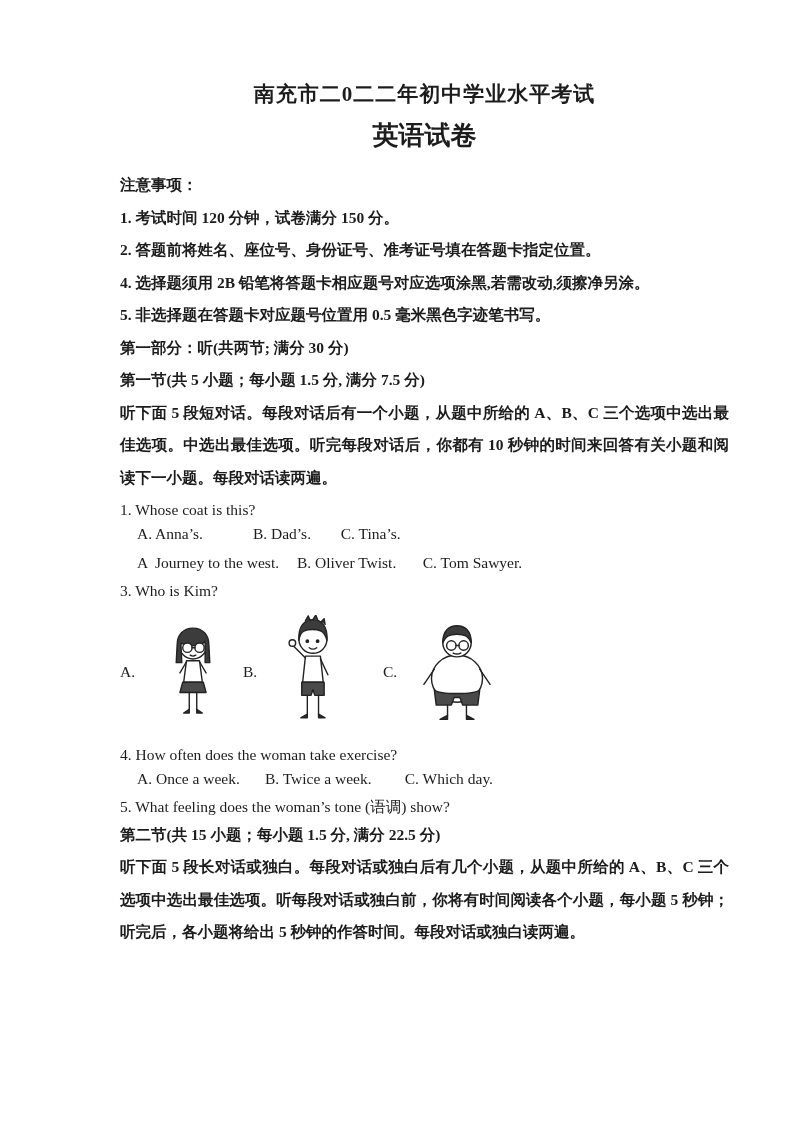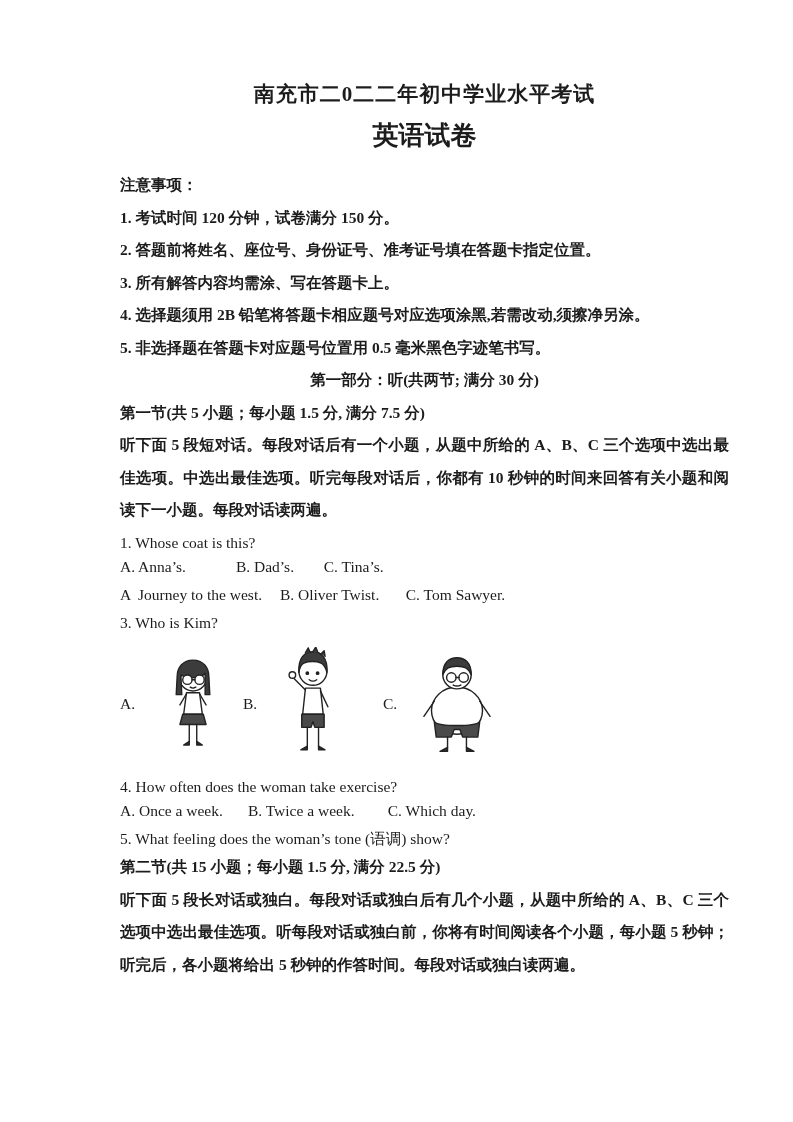--- a/index.html
+++ b/index.html
@@ -24,25 +24,25 @@
     letter-spacing: 1px;
   }
   .subtitle {
     margin: 0 0 16px 0;
     text-align: center;
     font-size: 26px;
     font-weight: bold;
   }
   p { margin: 0; line-height: 2.1; }
   .b { font-weight: bold; }
-  .center { text-align: center; }
+  .center { }
   .just { text-align: justify; }
   .qblock { margin-top: 4px; }
   .qtext { line-height: 1.55; }
-  .opts { line-height: 1.55; margin-bottom: 4px; }
+  .opts { line-height: 1.55; margin-bottom: 4px; margin-left: 17px; }
   .opts span { display: inline-block; white-space: pre-wrap; }
   .w112 { width: 112px; } .w84 { width: 84px; }
   .w156 { width: 156px; } .w122 { width: 122px; }
   .w124 { width: 124px; } .w136 { width: 136px; }
   .kim-row {
     display: flex;
     align-items: center;
     margin: 8px 0 10px 0;
     height: 122px;
   }
@@ -57,21 +57,20 @@
 <body>
 
 <div class="page">
 
   <h1 class="title">南充市二0二二年初中学业水平考试</h1>
   <div class="subtitle">英语试卷</div>
 
   <p class="b">注意事项：</p>
   <p class="b">1. 考试时间 120 分钟，试卷满分 150 分。</p>
   <p class="b">2. 答题前将姓名、座位号、身份证号、准考证号填在答题卡指定位置。</p>
-  <p class="b">3. 所有解答内容均需涂、写在答题卡上。</p>
   <p class="b">4. 选择题须用 2B 铅笔将答题卡相应题号对应选项涂黑,若需改动,须擦净另涂。</p>
   <p class="b">5. 非选择题在答题卡对应题号位置用 0.5 毫米黑色字迹笔书写。</p>
 
   <p class="b center">第一部分：听(共两节; 满分 30 分)</p>
   <p class="b">第一节(共 5 小题；每小题 1.5 分, 满分 7.5 分)</p>
   <p class="b just">听下面 5 段短对话。每段对话后有一个小题，从题中所给的 A、B、C 三个选项中选出最佳选项。中选出最佳选项。听完每段对话后，你都有 10 秒钟的时间来回答有关小题和阅读下一小题。每段对话读两遍。</p>
 
   <div class="qblock">
     <p class="qtext">1. Whose coat is this?</p>
     <p class="opts">

